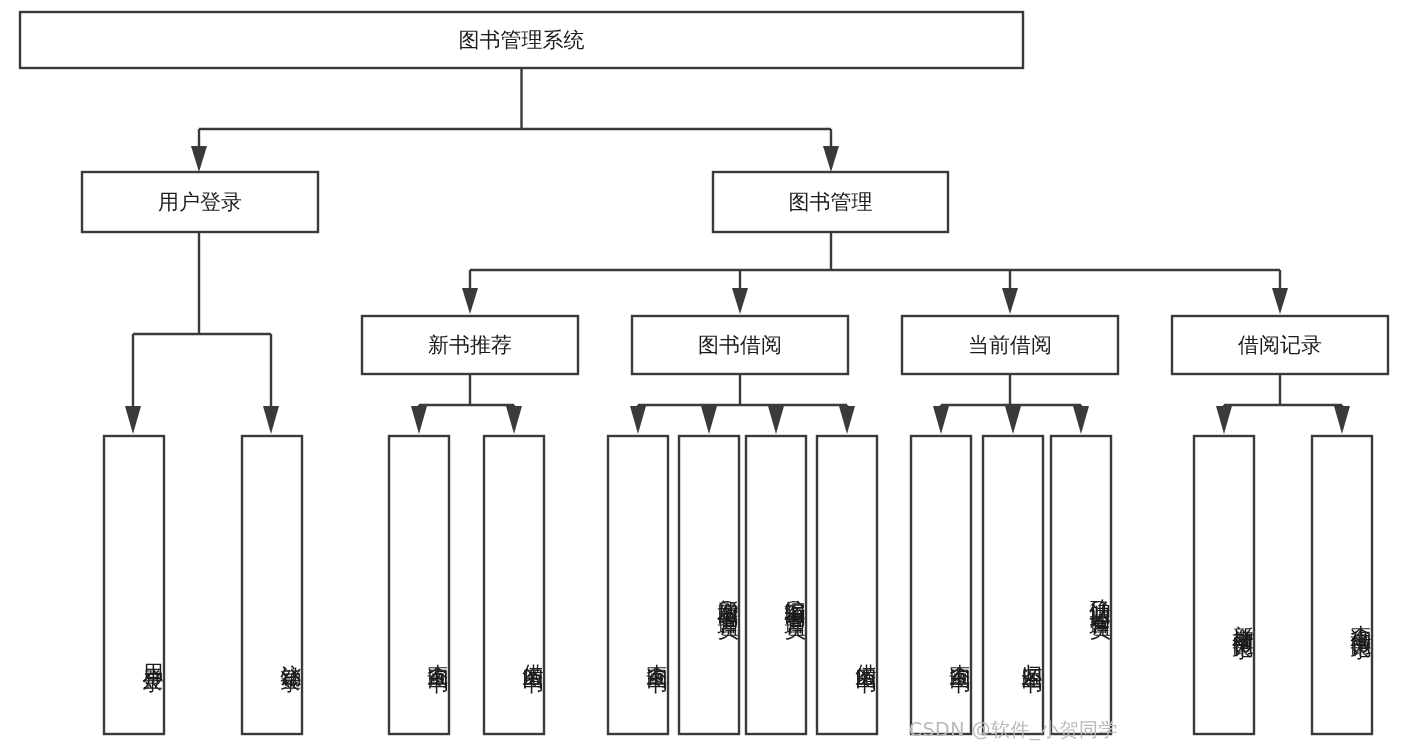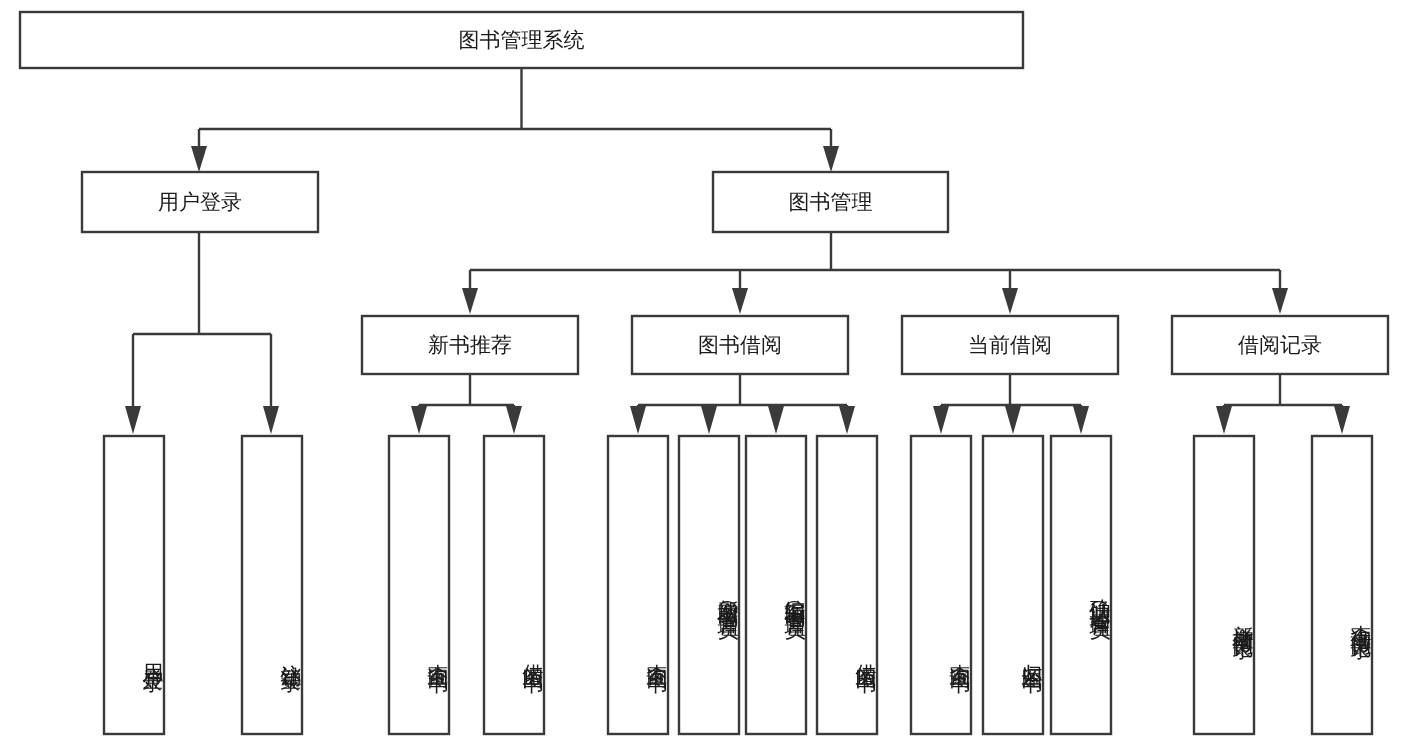--- a/index.html
+++ b/index.html
@@ -198,13 +198,14 @@
     <div class="leaf-label" style="left:679px; top:436px; width:60px; height:298px; padding-top:10px;">新增图书（管理员）</div>
     <div class="leaf-label" style="left:746px; top:436px; width:60px; height:298px; padding-top:10px;">编辑图书（管理员）</div>
     <div class="leaf-label" style="left:817px; top:436px; width:60px; height:298px; padding-top:68px;">借阅图书</div>
     <div class="leaf-label" style="left:911px; top:436px; width:60px; height:298px; padding-top:68px;">查询图书</div>
     <div class="leaf-label" style="left:983px; top:436px; width:60px; height:298px; padding-top:68px;">归还图书</div>
     <div class="leaf-label" style="left:1051px; top:436px; width:60px; height:298px; padding-top:10px;">确认归还（管理员）</div>
     <div class="leaf-label" style="left:1194px; top:436px; width:60px; height:298px; padding-top:32px;">新增借阅记录</div>
     <div class="leaf-label" style="left:1312px; top:436px; width:60px; height:298px; padding-top:32px;">查询借阅记录</div>
   </div>
 
+  <div class="watermark">CSDN @软件_小贺同学</div>
 </div>
 
 </body></html>

